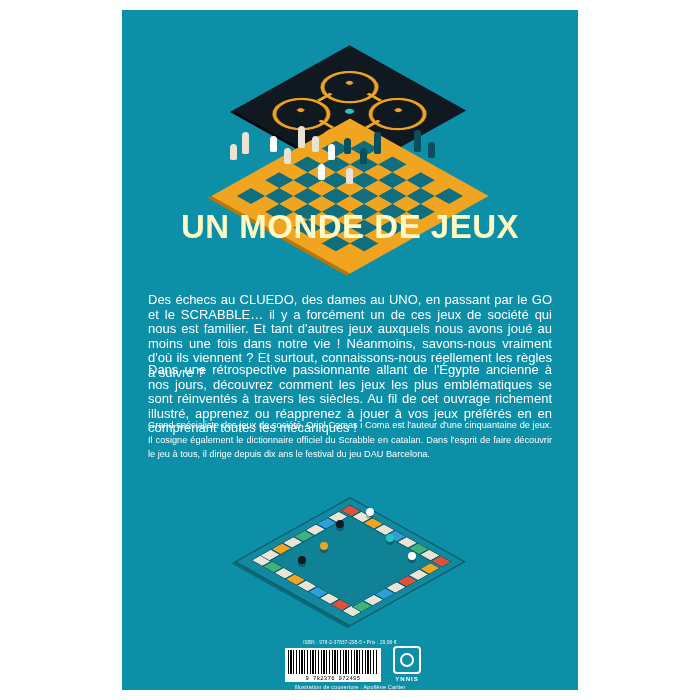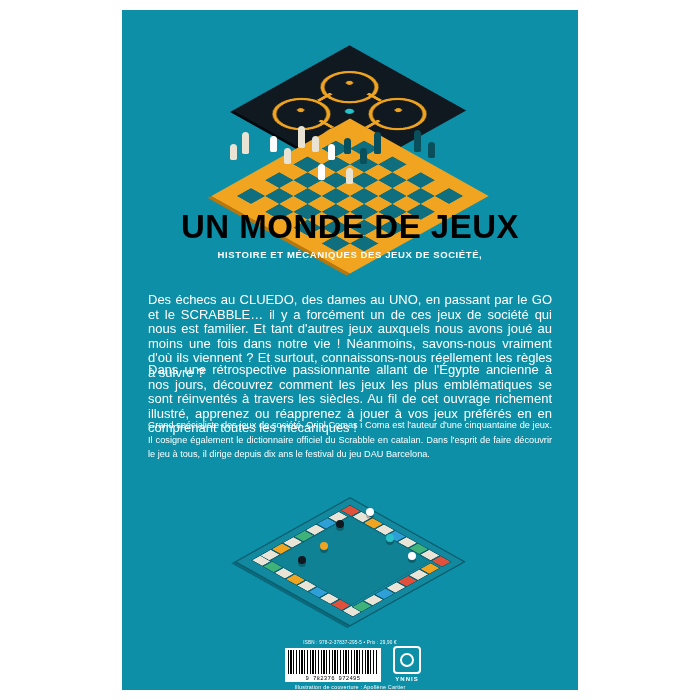--- a/index.html
+++ b/index.html
@@ -105,21 +105,21 @@
   .pawn.white { background: #ffffff; }
   .pawn.tall { height: 22px; }
 
   
   .title {
     position: absolute;
     left: 0;
     top: 198px;
     width: 456px;
     text-align: center;
-    color: #000000;
+    color: #fef9c3;
     font-size: 33px;
     font-weight: bold;
     letter-spacing: 0.5px;
   }
   .subtitle {
     position: absolute;
     left: 0;
     top: 238px;
     width: 456px;
     text-align: center;
@@ -382,21 +382,20 @@
       <div class="pawn tall cream" style="left:120px; top:112px;"></div>
       <div class="pawn cream" style="left:108px; top:124px;"></div>
       <div class="pawn tall light" style="left:292px; top:110px;"></div>
       <div class="pawn light" style="left:306px; top:122px;"></div>
       <div class="pawn white" style="left:196px; top:144px;"></div>
       <div class="pawn cream" style="left:224px; top:148px;"></div>
     </div>
 
     <div class="title">UN MONDE DE JEUX</div>
     <div class="subtitle">
-      <div>HISTOIRE ET MÉCANIQUES DES JEUX DE SOCIÉTÉ,</div>
     </div>
 
     <div class="blurb p1">Des échecs au CLUEDO, des dames au UNO, en passant par le GO et le SCRABBLE… il y a forcément un de ces jeux de société qui nous est familier. Et tant d'autres jeux auxquels nous avons joué au moins une fois dans notre vie ! Néanmoins, savons-nous vraiment d'où ils viennent ? Et surtout, connaissons-nous réellement les règles à suivre ?</div>
     <div class="blurb p2">Dans une rétrospective passionnante allant de l'Égypte ancienne à nos jours, découvrez comment les jeux les plus emblématiques se sont réinventés à travers les siècles. Au fil de cet ouvrage richement illustré, apprenez ou réapprenez à jouer à vos jeux préférés en en comprenant toutes les mécaniques !</div>
     <div class="blurb p3">Grand spécialiste des jeux de société, Oriol Comas i Coma est l'auteur d'une cinquantaine de jeux. Il cosigne également le dictionnaire officiel du Scrabble en catalan. Dans l'esprit de faire découvrir le jeu à tous, il dirige depuis dix ans le festival du jeu DAU Barcelona.</div>
 
     <div class="art-bottom">
       <div class="mono iso">
         <div class="plate"></div>
         <div class="mono-inner"></div>

